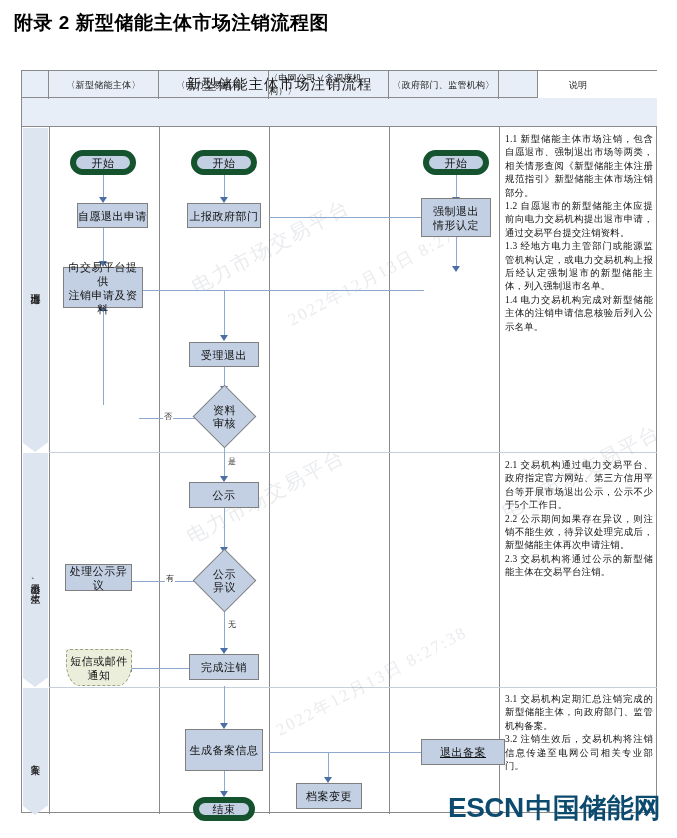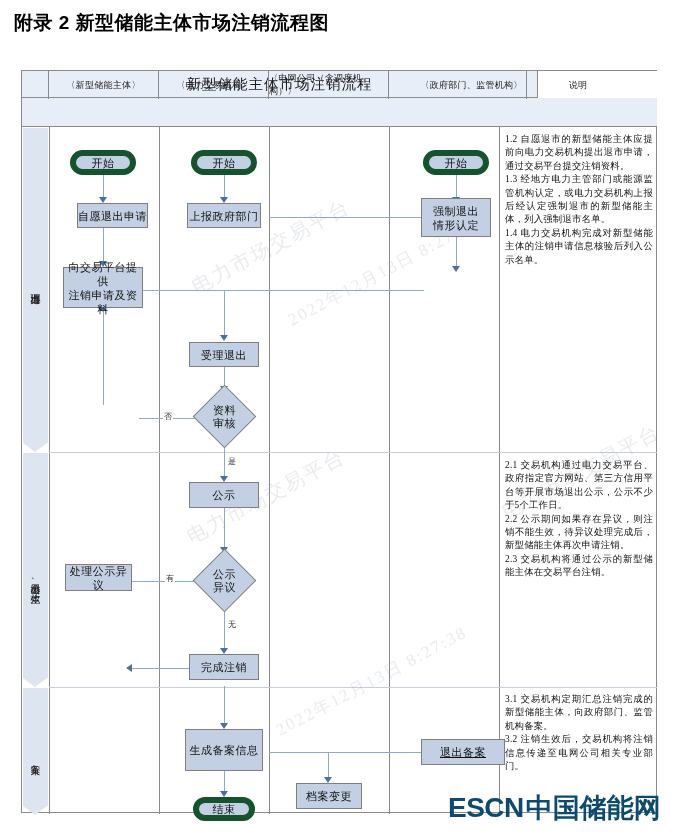--- a/index.html
+++ b/index.html
@@ -141,21 +141,21 @@
 <div id="chart-frame">
 
   <div class="hdr-title">新型储能主体市场注销流程</div>
   <div class="hdr-title-blank"></div>
 
   <div class="hdr-row"></div>
   <div class="hdr-cell" style="left:0;width:27px;"></div>
   <div class="hdr-cell" style="left:27px;width:110px;">〈新型储能主体〉</div>
   <div class="hdr-cell" style="left:137px;width:110px;">〈电力交易机构〉</div>
   <div class="hdr-cell" style="left:247px;width:120px;">〈电网公司（含调度机构）〉</div>
-  <div class="hdr-cell" style="left:367px;width:110px;margin-left:28px;">〈政府部门、监管机构〉</div>
+  <div class="hdr-cell" style="left:367px;width:110px;">〈政府部门、监管机构〉</div>
   <div class="hdr-cell last" style="left:477px;width:158px;">说明</div>
 
   <div class="vline" style="left:27px;top:56px;height:687px;"></div>
   <div class="vline" style="left:137px;top:56px;height:687px;"></div>
   <div class="vline" style="left:247px;top:56px;height:687px;"></div>
   <div class="vline" style="left:367px;top:56px;height:687px;"></div>
   <div class="vline" style="left:477px;top:56px;height:687px;"></div>
 
   <div class="hline" style="left:27px;top:381px;width:608px;"></div>
   <div class="hline" style="left:27px;top:616px;width:608px;"></div>
@@ -239,20 +239,22 @@
   <div class="edge-label" style="left:141px;top:341px;">否</div>
   <div class="edge-label" style="left:205px;top:386px;">是</div>
   <div class="edge-label" style="left:143px;top:503px;">有</div>
   <div class="edge-label" style="left:205px;top:549px;">无</div>
 
   <div class="node term" style="left:48px;top:79px;width:66px;height:25px;">开始</div>
   <div class="node" style="left:55px;top:132px;width:71px;height:25px;">自愿退出申请</div>
   <div class="node" style="left:41px;top:196px;width:80px;height:41px;white-space:pre-line;">向交易平台提供
 注销申请及资料</div>
   <div class="node" style="left:43px;top:493px;width:67px;height:27px;">处理公示异议</div>
+  <div class="node doc" style="left:44px;top:578px;width:66px;height:37px;white-space:pre-line;">短信或邮件
+通知</div>
 
   <div class="node term" style="left:169px;top:79px;width:66px;height:25px;">开始</div>
   <div class="node" style="left:165px;top:132px;width:74px;height:25px;">上报政府部门</div>
   <div class="node" style="left:167px;top:271px;width:70px;height:25px;text-align:right;">受理退出</div>
   <div class="diamond" style="left:180px;top:323px;width:45px;height:45px;">
     <div class="dshape"></div>
     <div class="dtext" style="white-space:pre-line;">资料
 审核</div>
   </div>
   <div class="node" style="left:167px;top:411px;width:70px;height:26px;">公示</div>
@@ -266,20 +268,21 @@
   <div class="node term" style="left:171px;top:726px;width:62px;height:24px;">结束</div>
 
   <div class="node" style="left:274px;top:712px;width:66px;height:26px;">档案变更</div>
 
   <div class="node term" style="left:401px;top:79px;width:66px;height:25px;">开始</div>
   <div class="node" style="left:399px;top:127px;width:70px;height:39px;white-space:pre-line;">强制退出
 情形认定</div>
   <div class="node" style="left:399px;top:668px;width:84px;height:26px;text-decoration:underline;">退出备案</div>
 
   <div class="note-block" style="left:483px;top:62px;width:148px;">
+    <p>1.1 新型储能主体市场注销，包含自愿退市、强制退出市场等两类，相关情形查阅《新型储能主体注册规范指引》新型储能主体市场注销部分。</p>
     <p>1.2 自愿退市的新型储能主体应提前向电力交易机构提出退市申请，通过交易平台提交注销资料。</p>
     <p>1.3 经地方电力主管部门或能源监管机构认定，或电力交易机构上报后经认定强制退市的新型储能主体，列入强制退市名单。</p>
     <p>1.4 电力交易机构完成对新型储能主体的注销申请信息核验后列入公示名单。</p>
   </div>
   <div class="note-block" style="left:483px;top:388px;width:148px;">
     <p>2.1 交易机构通过电力交易平台、政府指定官方网站、第三方信用平台等开展市场退出公示，公示不少于5个工作日。</p>
     <p>2.2 公示期间如果存在异议，则注销不能生效，待异议处理完成后，新型储能主体再次申请注销。</p>
     <p>2.3 交易机构将通过公示的新型储能主体在交易平台注销。</p>
   </div>
   <div class="note-block" style="left:483px;top:622px;width:148px;">

